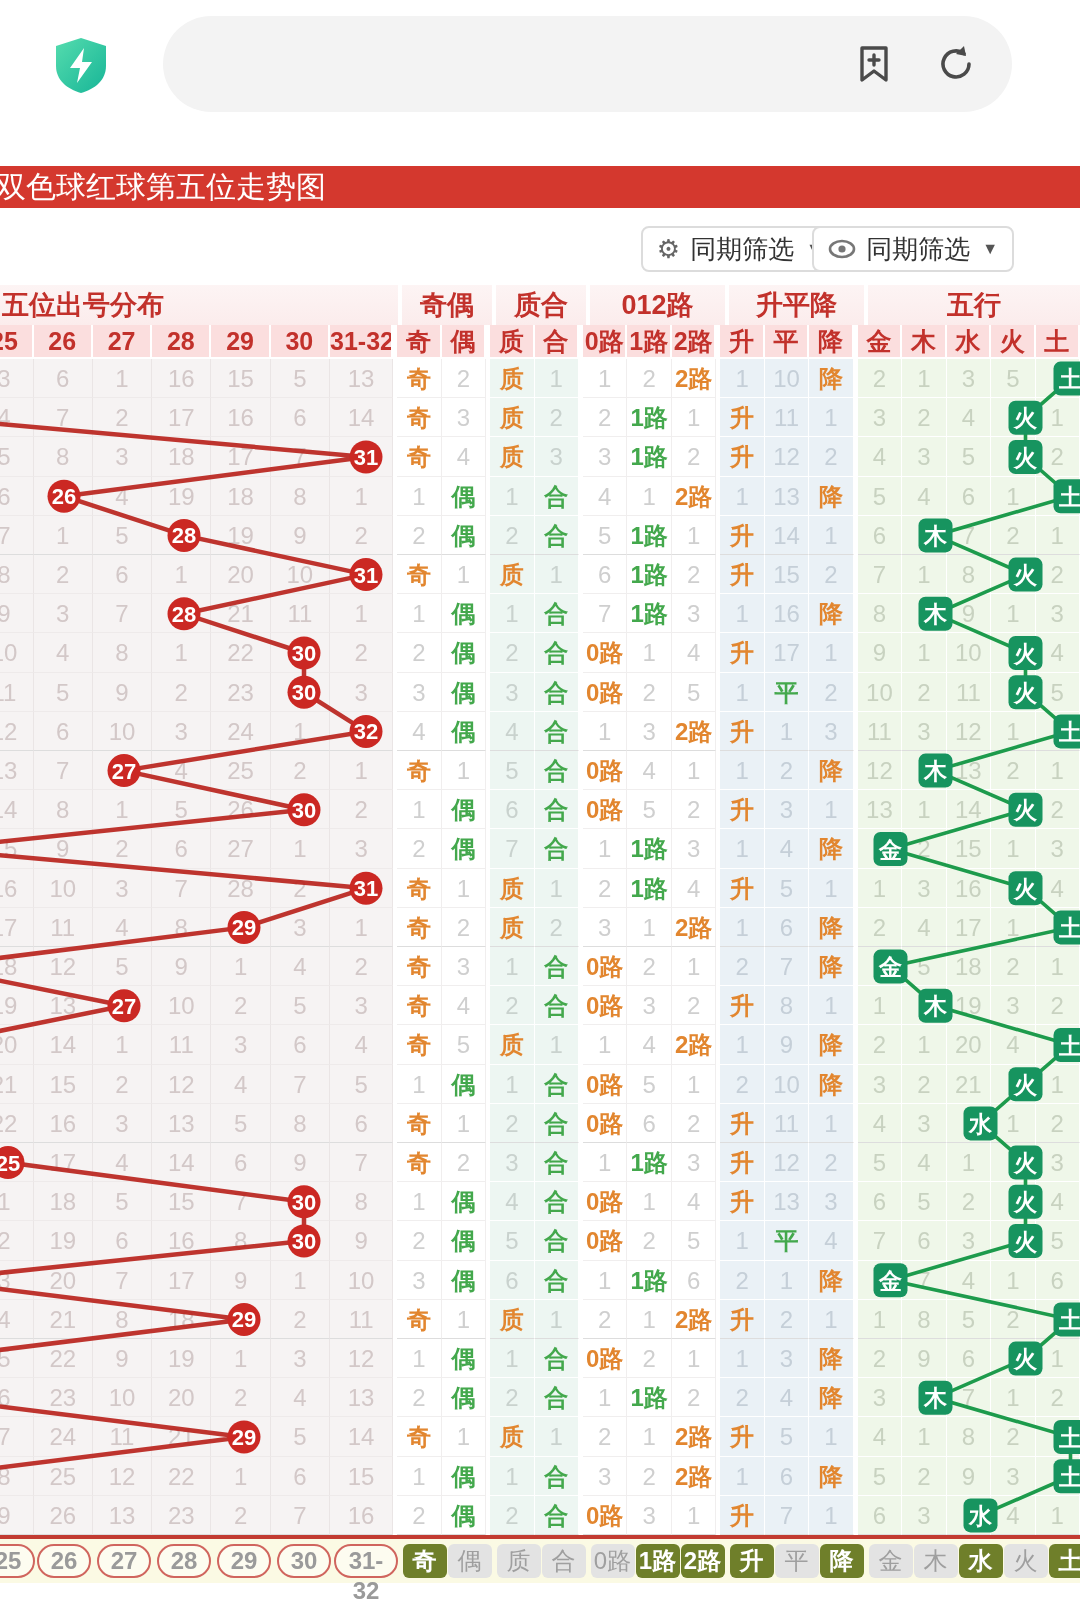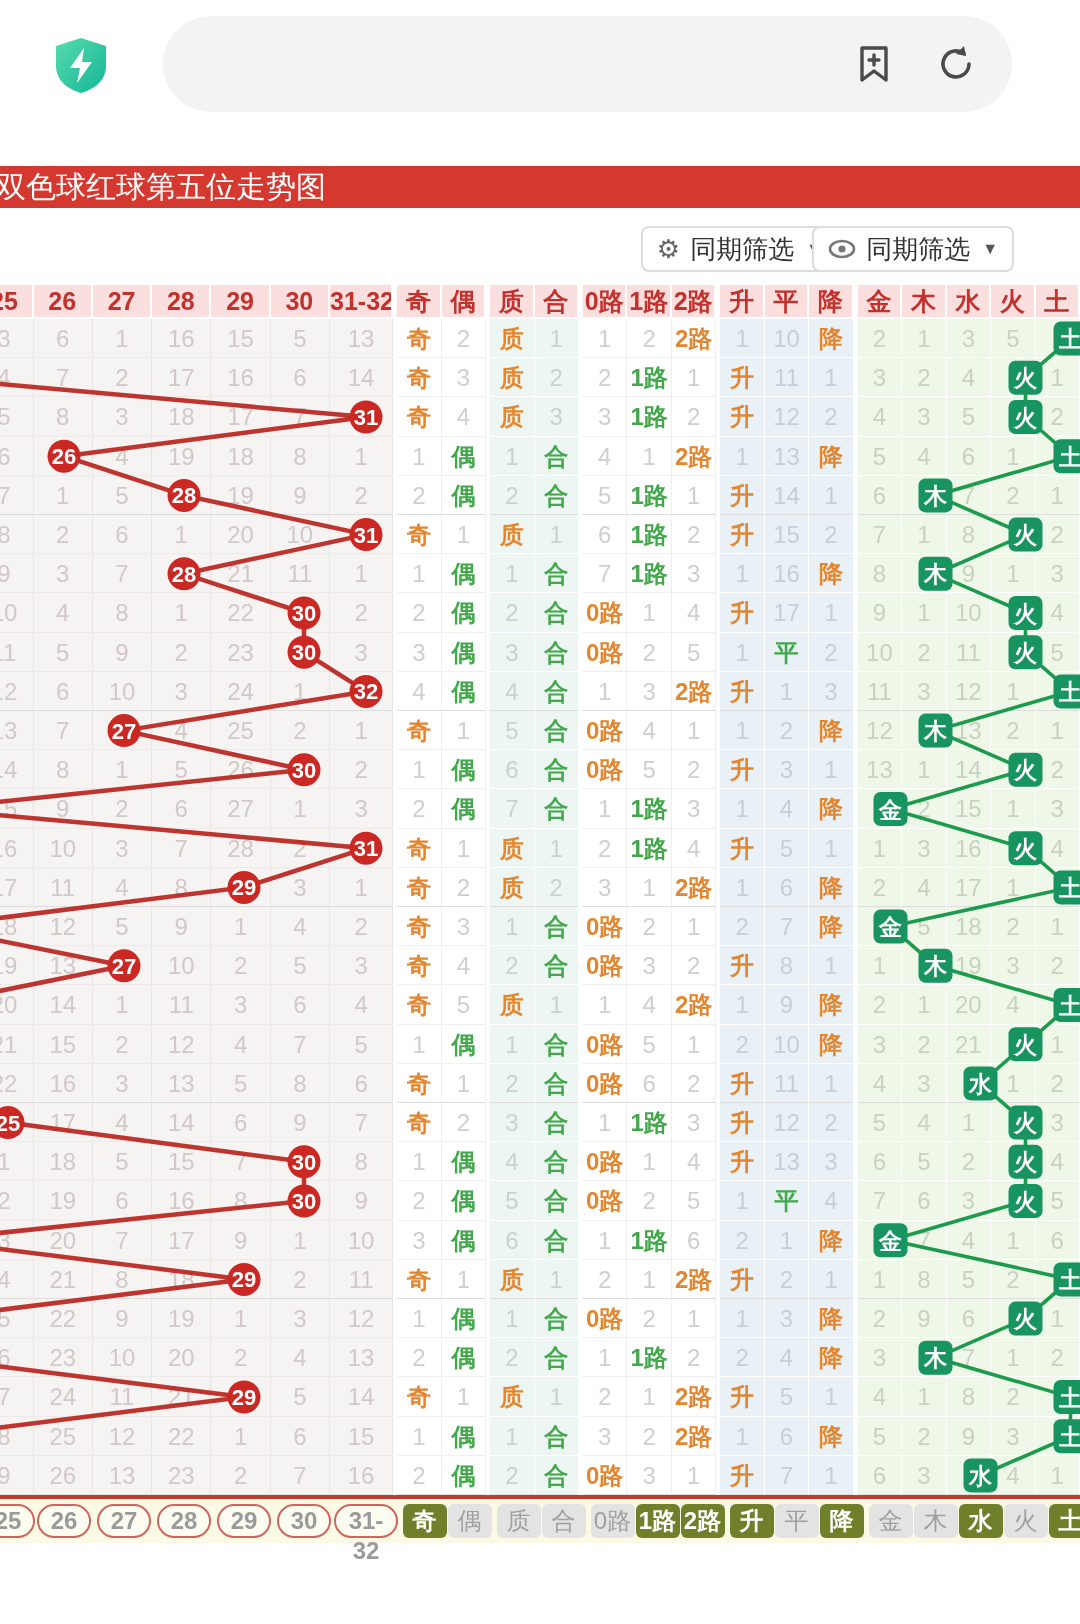--- a/index.html
+++ b/index.html
@@ -103,20 +103,33 @@
     <svg class="g-ico" width="28" height="20" viewBox="0 0 28 20">
       <ellipse cx="14" cy="10" rx="12" ry="8" fill="none" stroke="#777" stroke-width="2.6"></ellipse>
       <circle cx="14" cy="10" r="3.6" fill="#777"></circle>
     </svg>
     <span>同期筛选</span>
     <span class="caret">▼</span>
   </div>
 </div>
 
 <div class="chart">
+  <div class="flexrow grouprow" id="groupRow">
+      <div class="g-cell g-left" style="width: 398px;">五位出号分布</div>
+      <div class="gap" style="width: 4px;"></div>
+      <div class="g-cell" style="width: 90px;">奇偶</div>
+      <div class="gap" style="width: 4px;"></div>
+      <div class="g-cell" style="width: 90px;">质合</div>
+      <div class="gap" style="width: 4px;"></div>
+      <div class="g-cell" style="width: 135px;">012路</div>
+      <div class="gap" style="width: 4px;"></div>
+      <div class="g-cell" style="width: 135px;">升平降</div>
+      <div class="gap" style="width: 4px;"></div>
+      <div class="g-cell" style="width: 212px;">五行</div>
+    </div>
   <div class="flexrow headrow" id="headRow">
       <div class="h-cell" style="width: 34px;"><span class="clipL">25</span></div>
       <div class="h-cell" style="width: 60px;">26</div>
       <div class="h-cell" style="width: 60px;">27</div>
       <div class="h-cell" style="width: 60px;">28</div>
       <div class="h-cell" style="width: 60px;">29</div>
       <div class="h-cell" style="width: 60px;">30</div>
       <div class="h-cell" style="width: 64px;">31-32</div>
       <div class="gap" style="width: 4px;"></div>
       <div class="h-cell" style="width: 45px;">奇</div>

